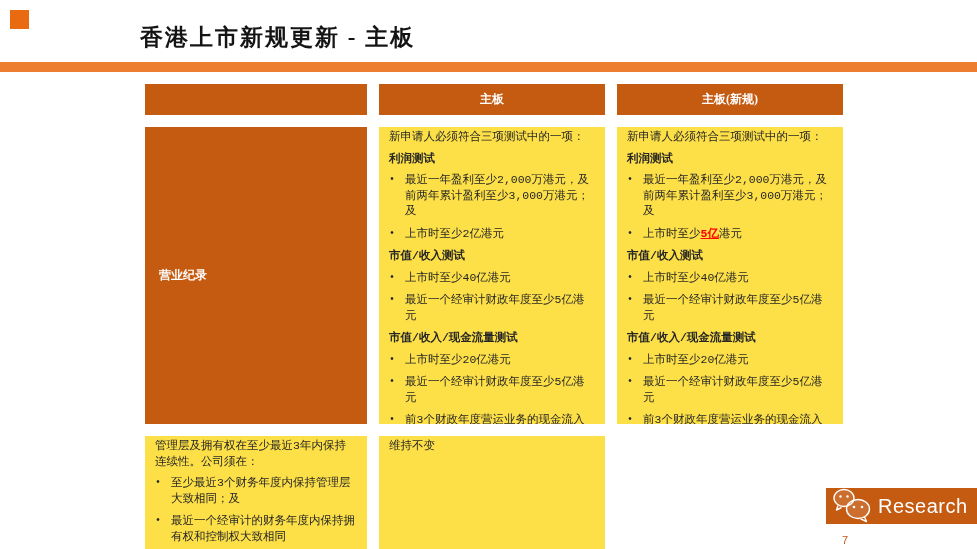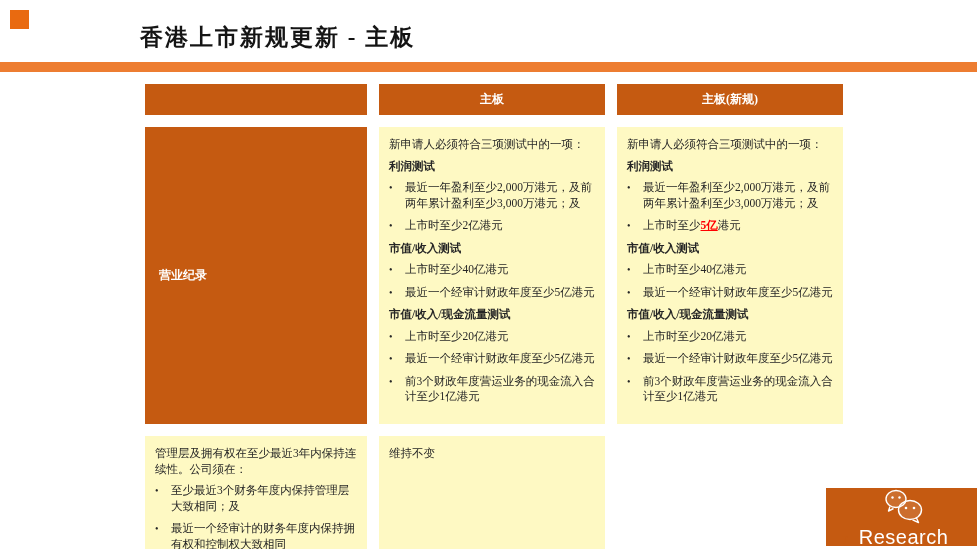--- a/index.html
+++ b/index.html
@@ -19,31 +19,31 @@
 
   
   .cmp-table{position:absolute;left:145px;top:84px;display:grid;
              grid-template-columns:222px 226px 226px;
              grid-template-rows:31px 297px 117px;
              gap:12px;background:#ffffff;}
   .th{background:#C55A11;color:#ffffff;font-weight:bold;font-size:12px;
       display:flex;align-items:center;justify-content:center;}
   .rowlabel{background:#C55A11;color:#ffffff;font-weight:bold;font-size:12px;
             display:flex;align-items:center;padding:0 14px;line-height:1.4;}
-  .cell{background:#fef9c3;padding:8px 10px;font-size:11.5px;line-height:1.35;overflow:hidden;}
+  .cell{background:#fde047;padding:0 10px;font-size:11.5px;line-height:1.35;overflow:hidden;font-family:Liberation Mono, monospace;}
   .cell-para{margin:2px 0 6px 0;}
   .cell-heading{margin:4px 0 6px 0;font-weight:bold;}
   .cell-bullet{display:flex;margin:0 0 7px 0;}
   .bullet-marker{flex:0 0 16px;font-size:10px;line-height:1.55;}
   .bullet-text{flex:1;}
   .hl{color:#FF0000;text-decoration:underline;font-weight:bold;}
 
   
-  .logo-block{position:absolute;left:826px;top:488px;width:151px;height:58px;background:#C55A11;
-              display:flex;align-items:center;font-family:"Liberation Sans","DejaVu Sans",sans-serif;flex-direction:column;}
+  .logo-block{position:absolute;left:826px;top:488px;width:151px;height:36px;background:#C55A11;
+              display:flex;align-items:center;font-family:"Liberation Sans","DejaVu Sans",sans-serif;}
   .logo-icon{margin-left:4px;flex:0 0 auto;}
   .logo-text{color:#ffffff;font-size:20px;margin-left:4px;letter-spacing:0.5px;}
 
   .page-number{position:absolute;left:842px;top:534px;font-size:11px;color:#C55A11;
                font-family:"Liberation Sans","DejaVu Sans",sans-serif;}
 </style>
 </head>
 <body>
 
 <div class="slide">

